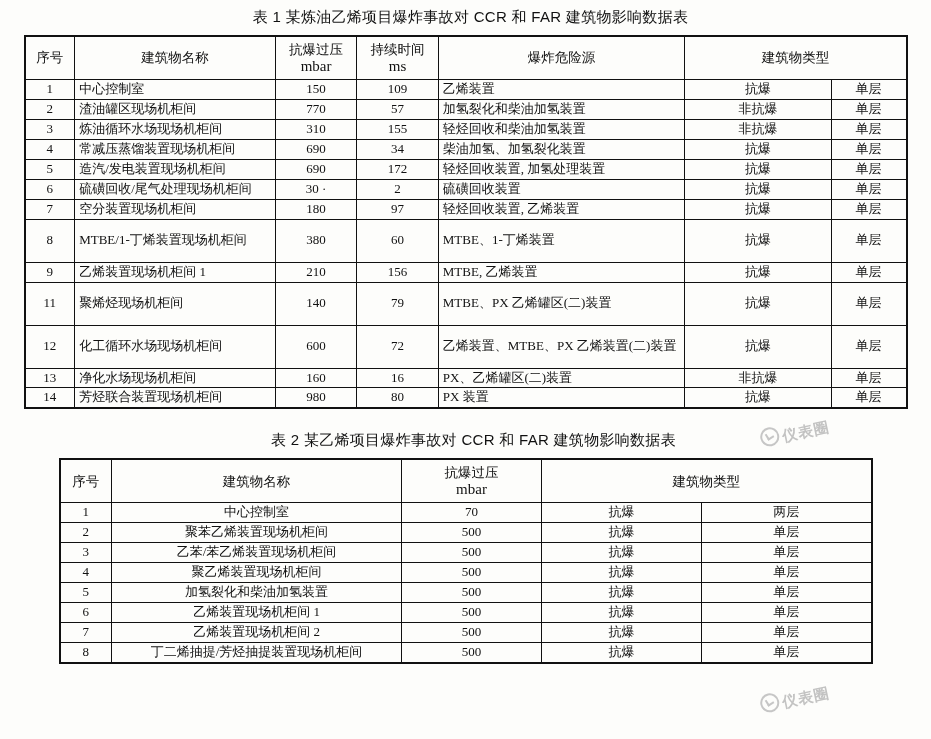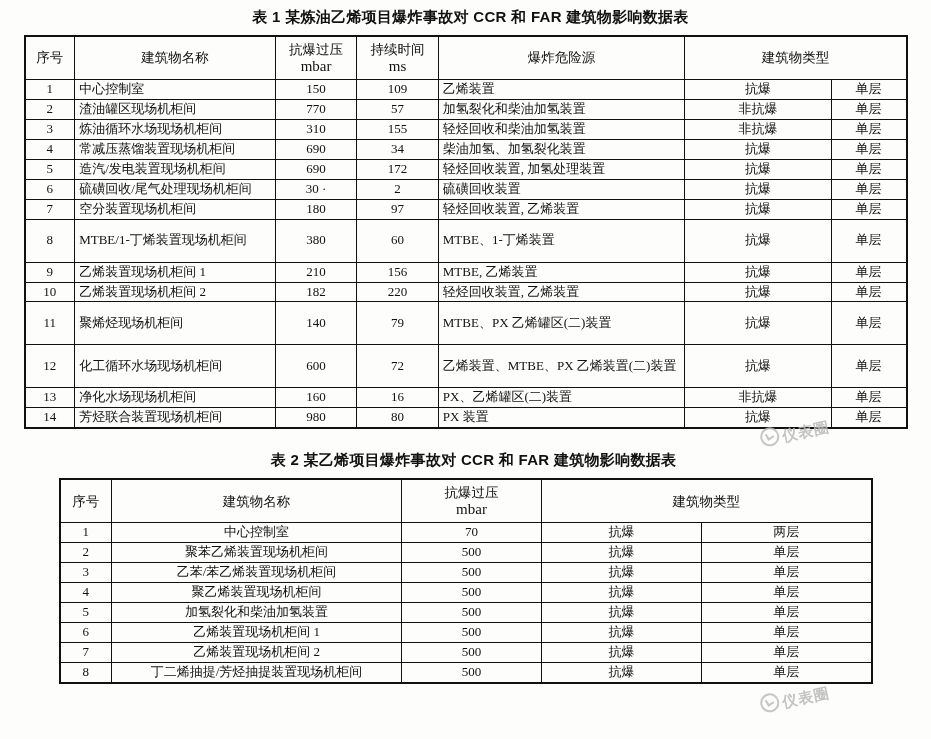--- a/index.html
+++ b/index.html
@@ -18,21 +18,21 @@
   .page {
     position: relative;
     width: 931px;
     height: 739px;
     padding: 0;
     box-sizing: border-box;
   }
   .table-title {
     text-align: center;
     font-family: "Liberation Sans", "DejaVu Sans", sans-serif;
-    font-weight: bold;
+    font-weight: normal;
     font-size: 15px;
     letter-spacing: 0.3px;
   }
   #title1 { margin: 8px 0 8px 0; padding-left: 10px; }
   #title2 { margin: 22px 0 8px 0; padding-left: 16px; }
 
   table {
     border-collapse: collapse;
     table-layout: fixed;
     font-size: 13px;
@@ -223,29 +223,20 @@
         </tr>
         <tr>
           <td class="c">9</td>
           <td class="l">乙烯装置现场机柜间 1</td>
           <td class="c">210</td>
           <td class="c">156</td>
           <td class="l">MTBE, 乙烯装置</td>
           <td class="c">抗爆</td>
           <td class="c">单层</td>
         </tr>
-        <tr>
-          <td class="c">10</td>
-          <td class="l">乙烯装置现场机柜间 2</td>
-          <td class="c">182</td>
-          <td class="c">220</td>
-          <td class="l">轻烃回收装置, 乙烯装置</td>
-          <td class="c">抗爆</td>
-          <td class="c">单层</td>
-        </tr>
         <tr class="row-tall">
           <td class="c">11</td>
           <td class="l">聚烯烃现场机柜间</td>
           <td class="c">140</td>
           <td class="c">79</td>
           <td class="l">MTBE、PX 乙烯罐区(二)装置</td>
           <td class="c">抗爆</td>
           <td class="c">单层</td>
         </tr>
         <tr class="row-tall">

